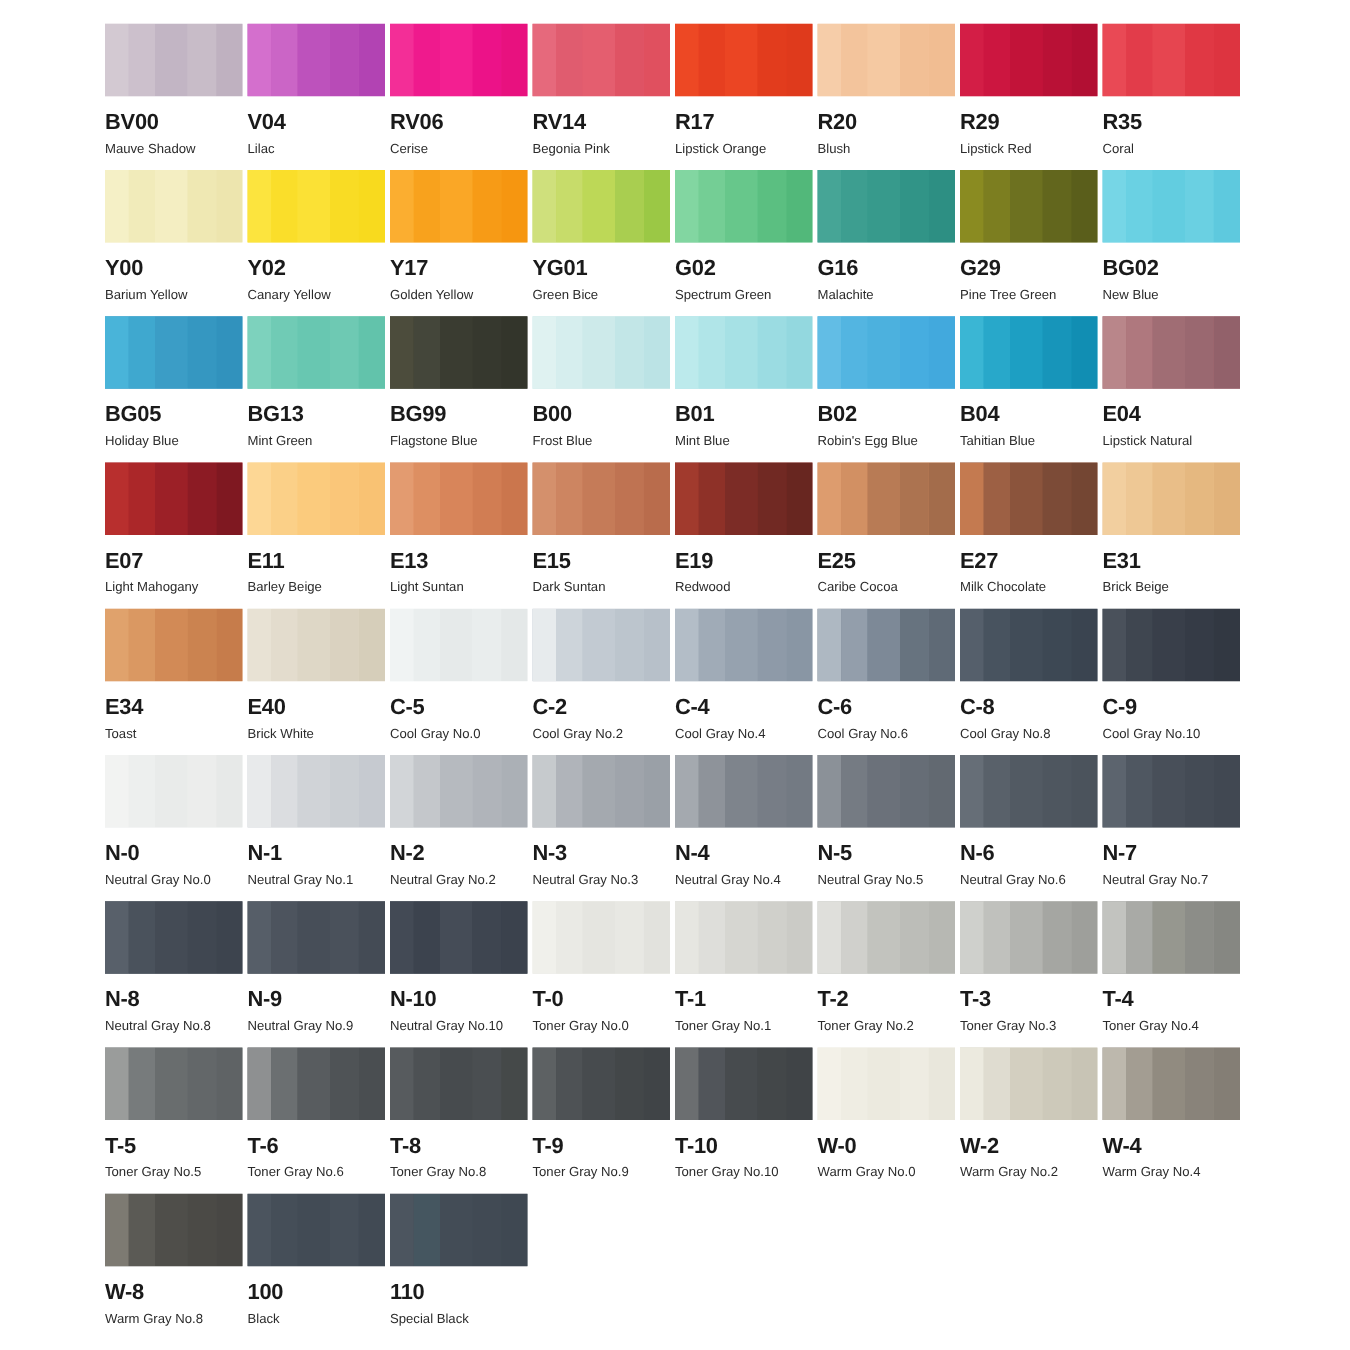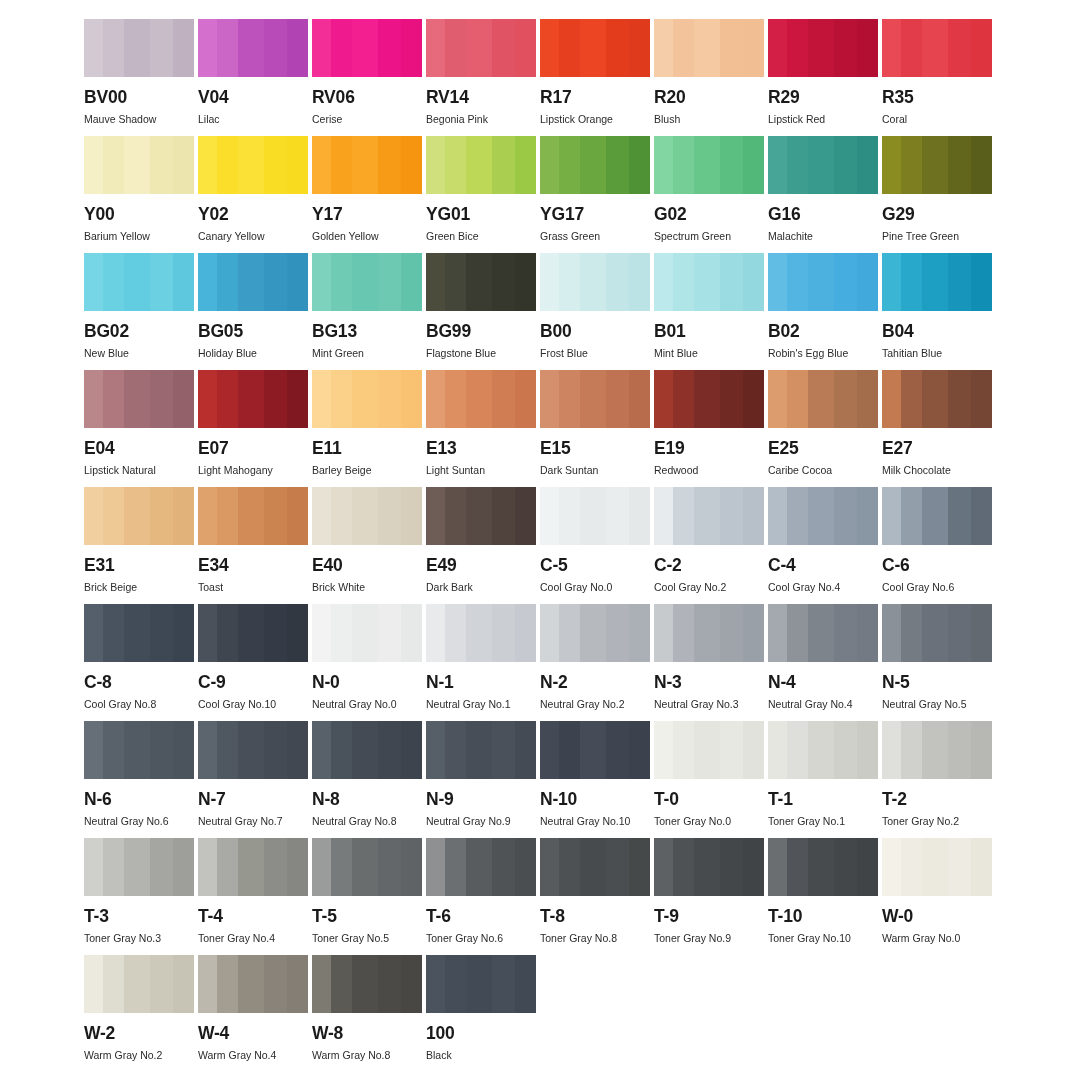--- a/index.html
+++ b/index.html
@@ -201,31 +201,20 @@
           <span class="band" style="left: 0%; width: 17%; background: rgb(207, 224, 124);"></span>
           <span class="band" style="left: 17%; width: 19%; background: rgb(199, 220, 106);"></span>
           <span class="band" style="left: 36%; width: 24%; background: rgb(189, 216, 87);"></span>
           <span class="band" style="left: 60%; width: 21%; background: rgb(169, 206, 80);"></span>
           <span class="band" style="left: 81%; width: 19%; background: rgb(155, 200, 69);"></span>
         </div>
         <div class="swatch-code">YG01</div>
         <div class="swatch-name">Green Bice</div>
       </div>
       <div class="swatch-cell">
-        <div class="swatch-chip" style="background: rgb(106, 168, 63);">
-          <span class="band" style="left: 0%; width: 17%; background: rgb(131, 183, 78);"></span>
-          <span class="band" style="left: 17%; width: 19%; background: rgb(118, 176, 69);"></span>
-          <span class="band" style="left: 36%; width: 24%; background: rgb(106, 168, 63);"></span>
-          <span class="band" style="left: 60%; width: 21%; background: rgb(90, 155, 58);"></span>
-          <span class="band" style="left: 81%; width: 19%; background: rgb(79, 146, 53);"></span>
-        </div>
-        <div class="swatch-code">YG17</div>
-        <div class="swatch-name">Grass Green</div>
-      </div>
-      <div class="swatch-cell">
         <div class="swatch-chip" style="background: rgb(105, 200, 141);">
           <span class="band" style="left: 0%; width: 17%; background: rgb(130, 214, 161);"></span>
           <span class="band" style="left: 17%; width: 19%; background: rgb(116, 206, 149);"></span>
           <span class="band" style="left: 36%; width: 24%; background: rgb(103, 199, 139);"></span>
           <span class="band" style="left: 60%; width: 21%; background: rgb(91, 191, 129);"></span>
           <span class="band" style="left: 81%; width: 19%; background: rgb(82, 184, 122);"></span>
         </div>
         <div class="swatch-code">G02</div>
         <div class="swatch-name">Spectrum Green</div>
       </div>
@@ -454,31 +443,20 @@
           <span class="band" style="left: 0%; width: 17%; background: rgb(232, 226, 212);"></span>
           <span class="band" style="left: 17%; width: 19%; background: rgb(227, 220, 205);"></span>
           <span class="band" style="left: 36%; width: 24%; background: rgb(222, 215, 198);"></span>
           <span class="band" style="left: 60%; width: 21%; background: rgb(218, 210, 192);"></span>
           <span class="band" style="left: 81%; width: 19%; background: rgb(214, 206, 186);"></span>
         </div>
         <div class="swatch-code">E40</div>
         <div class="swatch-name">Brick White</div>
       </div>
       <div class="swatch-cell">
-        <div class="swatch-chip" style="background: rgb(91, 76, 70);">
-          <span class="band" style="left: 0%; width: 17%; background: rgb(110, 93, 86);"></span>
-          <span class="band" style="left: 17%; width: 19%; background: rgb(96, 80, 74);"></span>
-          <span class="band" style="left: 36%; width: 24%; background: rgb(87, 73, 67);"></span>
-          <span class="band" style="left: 60%; width: 21%; background: rgb(80, 66, 61);"></span>
-          <span class="band" style="left: 81%; width: 19%; background: rgb(74, 60, 56);"></span>
-        </div>
-        <div class="swatch-code">E49</div>
-        <div class="swatch-name">Dark Bark</div>
-      </div>
-      <div class="swatch-cell">
         <div class="swatch-chip" style="background: rgb(234, 238, 238);">
           <span class="band" style="left: 0%; width: 17%; background: rgb(240, 243, 243);"></span>
           <span class="band" style="left: 17%; width: 19%; background: rgb(234, 238, 238);"></span>
           <span class="band" style="left: 36%; width: 24%; background: rgb(230, 234, 234);"></span>
           <span class="band" style="left: 60%; width: 21%; background: rgb(233, 237, 237);"></span>
           <span class="band" style="left: 81%; width: 19%; background: rgb(228, 232, 232);"></span>
         </div>
         <div class="swatch-code">C-5</div>
         <div class="swatch-name">Cool Gray No.0</div>
       </div>
@@ -816,14 +794,25 @@
         <div class="swatch-chip" style="background: rgb(70, 79, 89);">
           <span class="band" style="left: 0%; width: 17%; background: rgb(75, 84, 94);"></span>
           <span class="band" style="left: 17%; width: 19%; background: rgb(69, 78, 88);"></span>
           <span class="band" style="left: 36%; width: 24%; background: rgb(66, 75, 85);"></span>
           <span class="band" style="left: 60%; width: 21%; background: rgb(70, 79, 89);"></span>
           <span class="band" style="left: 81%; width: 19%; background: rgb(65, 74, 84);"></span>
         </div>
         <div class="swatch-code">100</div>
         <div class="swatch-name">Black</div>
       </div>
+      <div class="swatch-cell">
+        <div class="swatch-chip" style="background: rgb(69, 78, 88);">
+          <span class="band" style="left: 0%; width: 17%; background: rgb(76, 85, 95);"></span>
+          <span class="band" style="left: 17%; width: 19%; background: rgb(69, 86, 96);"></span>
+          <span class="band" style="left: 36%; width: 24%; background: rgb(67, 76, 86);"></span>
+          <span class="band" style="left: 60%; width: 21%; background: rgb(65, 74, 84);"></span>
+          <span class="band" style="left: 81%; width: 19%; background: rgb(63, 72, 82);"></span>
+        </div>
+        <div class="swatch-code">110</div>
+        <div class="swatch-name">Special Black</div>
+      </div>
     </div>
 </div>
 
 </body></html>

